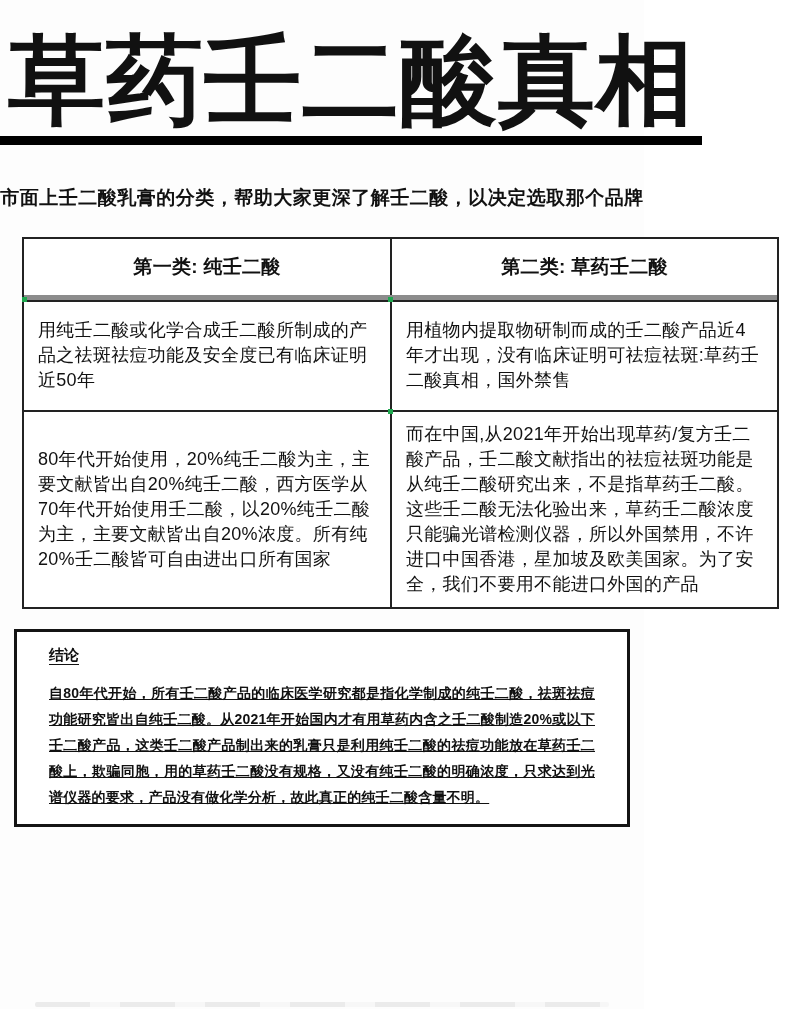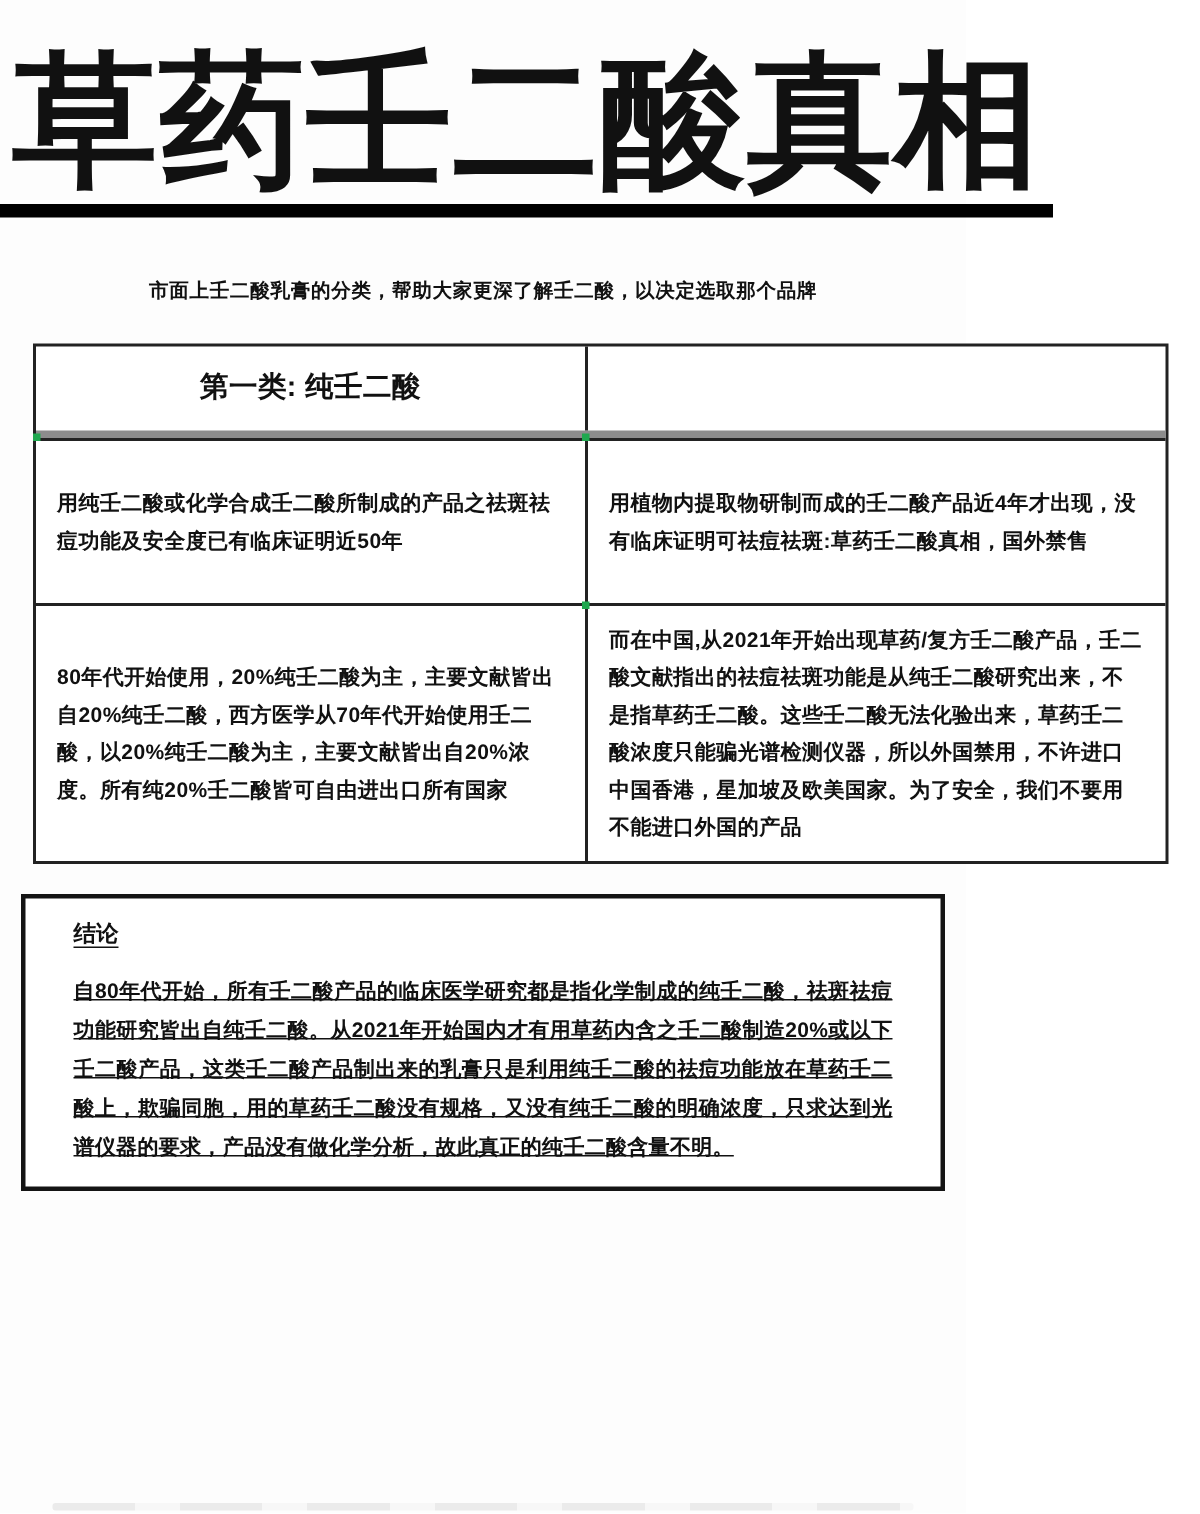--- a/index.html
+++ b/index.html
@@ -23,33 +23,33 @@
   .main-title{
     display:inline-block;
     font-size:97px; font-weight:900; line-height:1.06;
     letter-spacing:1px; white-space:nowrap;
     border-bottom:9px solid #000; padding:0 8px 3px 8px;
   }
 
   
   .subtitle{
     margin-top:40px; text-align:center;
-    font-size:13px; font-weight:700; letter-spacing:0.5px;
+    font-size:19px; font-weight:700; letter-spacing:0.5px;
   }
 
   
   .cmp-table{
     width:757px; margin:26px 21px 0 22px;
     border:2px solid var(--table-border);
     background:#fff;
   }
   .trow{ display:flex; border-top:2px solid var(--table-border); position:relative; }
   .trow.header-row{ border-top:none; border-bottom:5px solid var(--header-divider); }
   .tcell{
-    padding:10px 14px; font-size:14px; font-weight:700;
+    padding:10px 14px; font-size:18px; font-weight:400;
     line-height:25px; display:flex; align-items:center;
     letter-spacing:0.3px;
   }
   .tcell.left{ width:368px; flex:none; border-right:2px solid var(--table-border); }
   .tcell.right{ flex:1; }
   .header-row .tcell{ justify-content:center; text-align:center; font-size:19px; font-weight:700; min-height:56px; }
   .row-1{ min-height:110px; }
   .row-2{ min-height:86px; }
   .row-3{ min-height:166px; }
   .row-4{ min-height:86px; }
@@ -93,20 +93,21 @@
   <div class="title-wrap">
     <h1 class="main-title">草药壬二酸真相</h1>
   </div>
 
   <p class="subtitle">市面上壬二酸乳膏的分类，帮助大家更深了解壬二酸，以决定选取那个品牌</p>
 
   <div class="cmp-table">
 
     <div class="trow header-row">
       <div class="tcell left">第一类: 纯壬二酸</div>
+      <div class="tcell right">第二类: 草药壬二酸</div>
     </div>
 
     <div class="trow row-1">
       <span class="tick t-left t-top"></span>
       <span class="tick t-div t-top"></span>
       <div class="tcell left">用纯壬二酸或化学合成壬二酸所制成的产品之祛斑祛痘功能及安全度已有临床证明近50年</div>
       <div class="tcell right">用植物内提取物研制而成的壬二酸产品近4年才出现，没有临床证明可祛痘祛斑:草药壬二酸真相，国外禁售</div>
     </div>
 
 

